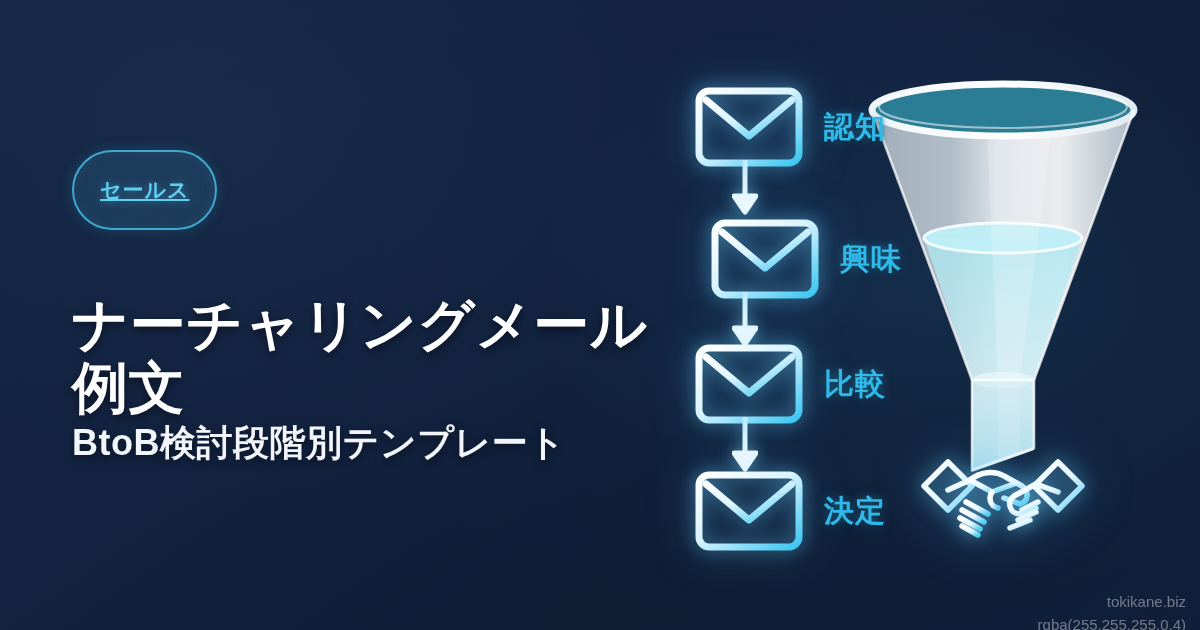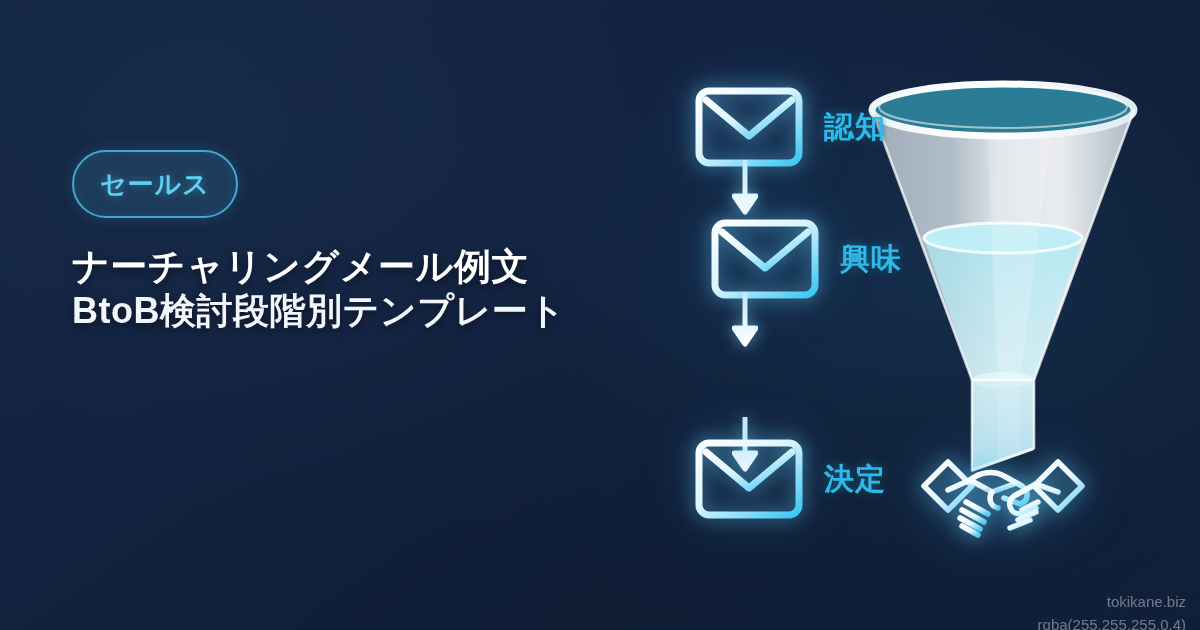--- a/index.html
+++ b/index.html
@@ -26,36 +26,37 @@
     left: 72px;
     top: 150px;
     width: 640px;
   }
 
   .badge {
     display: inline-flex;
     align-items: center;
     justify-content: center;
     height: 44px;
-    padding: 10px 26px;
+    padding: 16px 26px;
     border-radius: 999px;
     border: 2px solid #3fa9cf;
     background: rgba(46,104,138,0.30);
     color: #5fd0f2;
-    font-size: 26px;
+    font-size: 21px;
     font-weight: 700;
     letter-spacing: 1px;
     box-shadow: 0 0 14px rgba(63,169,207,0.22), inset 0 0 12px rgba(63,169,207,0.12);
     text-shadow: 0 0 8px rgba(95,208,242,0.45);
+    text-decoration: underline;
   }
 
   .title {
-    margin-top: 28px;
+    margin-top: 64px;
     color: #ffffff;
-    font-size: 37px;
+    font-size: 56px;
     font-weight: 700;
     line-height: 1.12;
     letter-spacing: 0.5px;
     text-shadow: 0 3px 10px rgba(0,0,0,0.55);
     max-width: 620px;
   }
 
   .subtitle {
     color: #f2f6fb;
     font-size: 36px;
@@ -261,28 +262,37 @@
       </div>
       <div class="stage-label">興味</div>
     </div>
 
     <div class="arrow-wrap" style="left:52px; top:292px;">
       <svg viewBox="0 0 26 62" width="26" height="62">
         <path d="M13,0 L13,40 M13,52 L2,36 L24,36 Z" fill="url(#arrowGrad)" stroke="url(#arrowGrad)" stroke-width="5" stroke-linejoin="round" stroke-linecap="round"></path>
       </svg>
     </div>
 
+    <div class="stage-row" style="left:14px; top:343px;">
+      <div class="env-wrap">
+        <svg viewBox="0 0 110 82" width="110" height="82">
+          <rect x="5" y="5" width="100" height="72" rx="10" ry="10" fill="none" stroke="url(#envStroke)" stroke-width="7"></rect>
+          <path d="M12,14 L55,50 L98,14" fill="none" stroke="url(#envStroke)" stroke-width="7" stroke-linecap="round" stroke-linejoin="round"></path>
+        </svg>
+      </div>
+      <div class="stage-label">比較</div>
+    </div>
 
     <div class="arrow-wrap" style="left:52px; top:417px;">
       <svg viewBox="0 0 26 62" width="26" height="62">
         <path d="M13,0 L13,40 M13,52 L2,36 L24,36 Z" fill="url(#arrowGrad)" stroke="url(#arrowGrad)" stroke-width="5" stroke-linejoin="round" stroke-linecap="round"></path>
       </svg>
     </div>
 
-    <div class="stage-row" style="left:14px; top:438px;">
+    <div class="stage-row" style="left:14px; top:470px;">
       <div class="env-wrap">
         <svg viewBox="0 0 110 82" width="110" height="82">
           <rect x="5" y="5" width="100" height="72" rx="10" ry="10" fill="none" stroke="url(#envStroke)" stroke-width="7"></rect>
           <path d="M12,14 L55,50 L98,14" fill="none" stroke="url(#envStroke)" stroke-width="7" stroke-linecap="round" stroke-linejoin="round"></path>
         </svg>
       </div>
       <div class="stage-label">決定</div>
     </div>
 
   </div>

